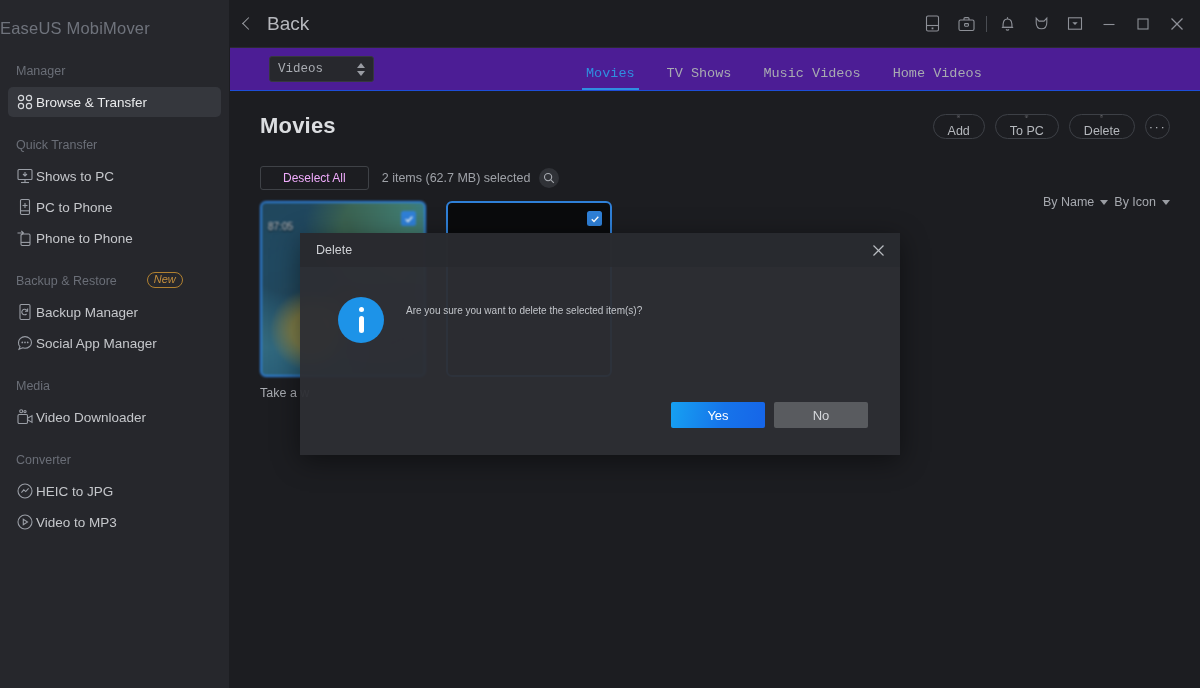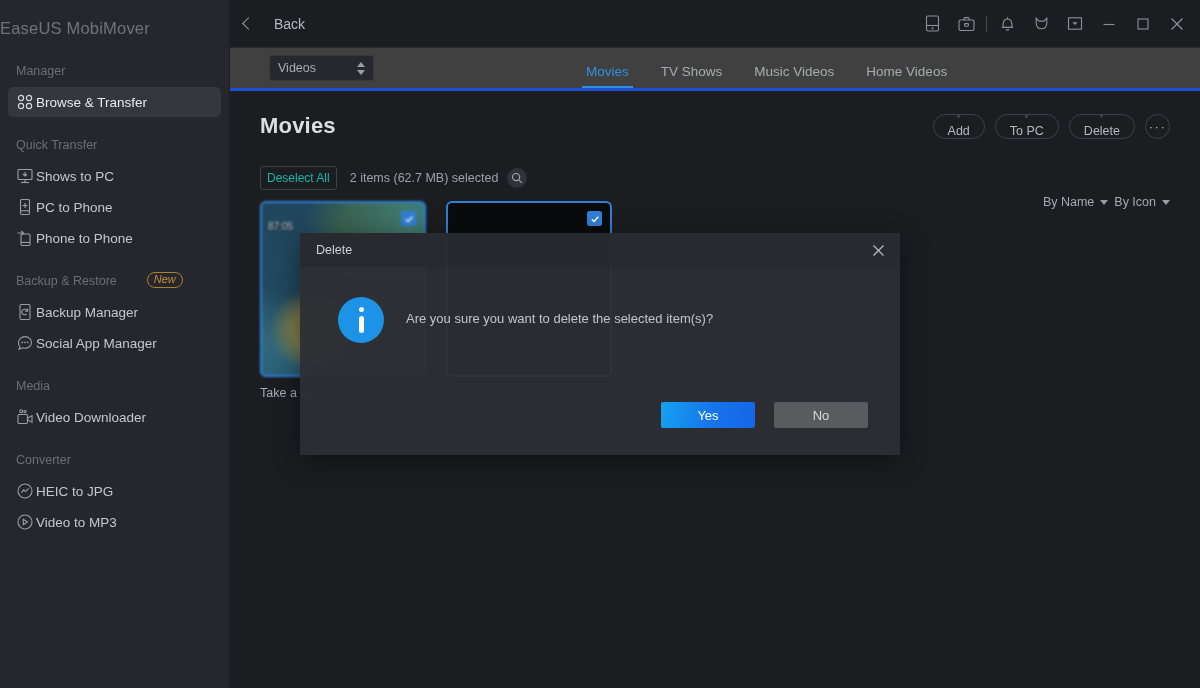--- a/index.html
+++ b/index.html
@@ -69,40 +69,41 @@
 
   
   #titlebar {
     height: 48px;
     background: #1c1d21;
     display: flex; align-items: center;
     border-bottom: 1px solid #2a2b30;
     position: relative;
   }
   .back-btn {
-    display: flex; align-items: center; gap: 21px;
+    display: flex; align-items: center; gap: 14px;
     margin-left: 14px;
-    font-size: 14px;
+    font-size: 19px;
     color: #b6b8bd;
     cursor: pointer;
     justify-content: space-between;
   }
   .back-chev { width: 9px; height: 9px; border-left: 1.4px solid #9b9ea4; border-bottom: 1.4px solid #9b9ea4; transform: rotate(45deg); display:block; }
   .winbtns { margin-left: auto; display: flex; align-items: center; gap: 0px; padding-right: 6px; }
   .wbtn { width: 34px; height: 34px; display: flex; align-items: center; justify-content: center; color: #8d9097; cursor: pointer; }
   .wbtn svg { display: block; }
   .wsep { width: 1px; height: 16px; background: #4a4d53; margin: 0 3px; }
 
   
   #tabsrow {
     height: 43px;
-    background: #404040;
+    background: #4c1d95;
     display: flex; align-items: center;
-    border-bottom: 3px solid #1d4ed8;
-    position: relative;
+    border-bottom: 1px solid #1d4ed8;
+    position: relative;
+    font-family: Liberation Mono, monospace;
   }
   .select-box {
     margin-left: 39px;
     width: 105px; height: 26px;
     background: #27282d;
     border: 1px solid #36383e;
     border-radius: 3px;
     display: flex; align-items: center;
     padding: 0 8px;
     font-size: 12.5px;
@@ -146,21 +147,21 @@
     background: transparent;
     flex-direction: column;
   }
   .pill svg { display:block; color:#b5b8bd; }
   .pill.round { width: 25px; padding: 0; justify-content: center; border-radius: 50%; }
   .dots { letter-spacing: 1.5px; font-size: 13px; line-height: 1; color:#b5b8bd; }
 
   .sel-row { display: flex; align-items: center; height: 34px; }
   .btn-outline {
     height: 24px; border: 1px solid #3f4247; border-radius: 3px;
-    padding: 0 6px; font-size: 12px; color: #14b8a6;
+    padding: 0 22px; font-size: 12px; color: #f0abfc;
     display: flex; align-items: center; cursor: pointer;
     background: transparent;
   }
   .sel-text { margin-left: 13px; font-size: 12.5px; color: #9fa2a8; }
   .search-circle {
     width: 20px; height: 20px; border-radius: 50%;
     background: #303237;
     margin-left: 9px;
     display: flex; align-items: center; justify-content: center;
     cursor: pointer; color: #a9acb2;
@@ -228,24 +229,24 @@
     width: 46px; height: 46px; border-radius: 50%;
     background: #1d93e8;
     flex: 0 0 46px;
     display: flex; align-items: center; justify-content: center;
     position: relative;
   }
   .info-icon .dot { position: absolute; top: 10px; width: 5px; height: 5px; border-radius: 50%; background: #fff; }
   .info-icon .bar { position: absolute; top: 19px; width: 5px; height: 17px; border-radius: 2.5px; background: #fff; }
   .modal-text { margin-left: 22px; padding-top: 1px; }
   .modal-h { font-size: 19px; font-weight: bold; color: #f2f3f5; letter-spacing: .2px; }
-  .modal-p { margin-top: 13px; font-size: 13px; color: #c2c5ca; }
+  .modal-p { margin-top: 7px; font-size: 10px; color: #c2c5ca; }
   .modal-actions {
     position: absolute; right: 32px; bottom: 27px;
-    display: flex; gap: 19px;
+    display: flex; gap: 9px;
   }
   .btn-yes {
     width: 94px; height: 26px;
     background: linear-gradient(100deg, #16a1f2 0%, #1674ea 55%, #1665e8 100%);
     color: #fff; border: none; border-radius: 2px;
     font-size: 13px; cursor: pointer;
     font-family: "Liberation Sans", sans-serif;
   }
   .btn-no {
     width: 94px; height: 26px;

